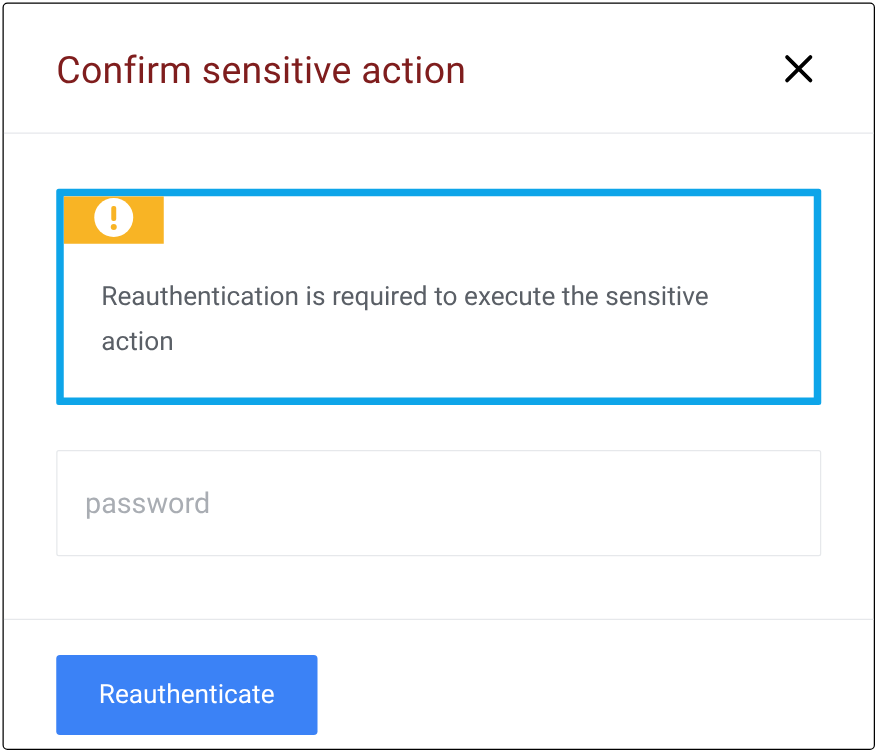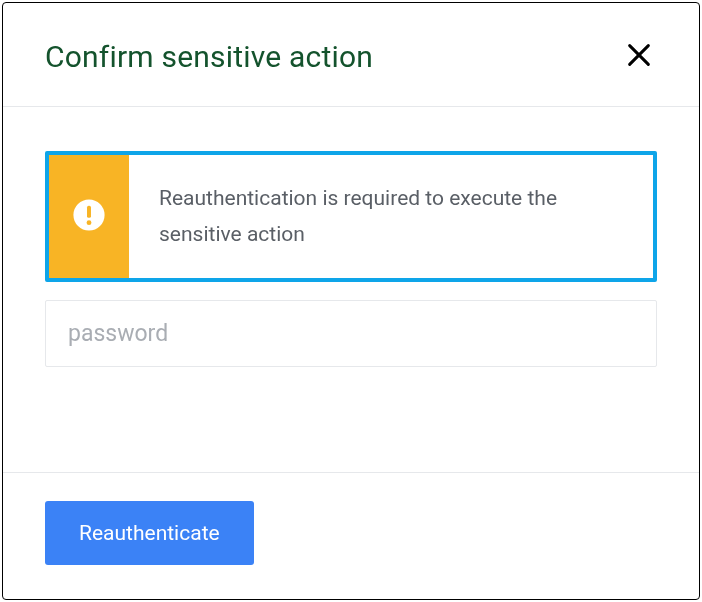--- a/index.html
+++ b/index.html
@@ -20,65 +20,66 @@
     .modal-header {
       display: flex;
       align-items: center;
       justify-content: space-between;
       padding: 34px 42px 30px 42px;
       border-bottom: 1px solid #e6e8eb;
     }
     .modal-title {
       font-size: 30px;
       font-weight: 400;
-      color: #14532d;
+      color: #7f1d1d;
       letter-spacing: 0.2px;
     }
     .close-btn {
       background: none;
       border: none;
       cursor: pointer;
       padding: 4px;
       display: flex;
       align-items: center;
       justify-content: center;
     }
     .close-btn svg { width: 28px; height: 28px; }
 
     .modal-body {
       padding: 44px 42px 50px 42px;
       flex: 1;
     }
 
     .alert {
       display: flex;
-      border: 4px solid #0ea5e9;
+      border: 6px solid #0ea5e9;
       border-radius: 2px;
       overflow: hidden;
-      margin-bottom: 18px;
+      margin-bottom: 36px;
+      flex-direction: column;
     }
     .alert-accent {
       width: 80px;
       background: #f8b425;
       display: flex;
       align-items: center;
       justify-content: center;
       flex-shrink: 0;
     }
     .alert-accent svg { width: 34px; height: 34px; }
     .alert-text {
       padding: 26px 30px;
       font-size: 21px;
       line-height: 1.7;
       color: #5a5f66;
     }
 
     .password-input {
       width: 100%;
-      height: 67px;
+      height: 85px;
       border: 1px solid #e6e8eb;
       border-radius: 2px;
       font-size: 23px;
       padding: 0 22px;
       color: #333;
       outline: none;
       font-family: inherit;
     }
     .password-input::placeholder { color: #a9adb3; }
 

